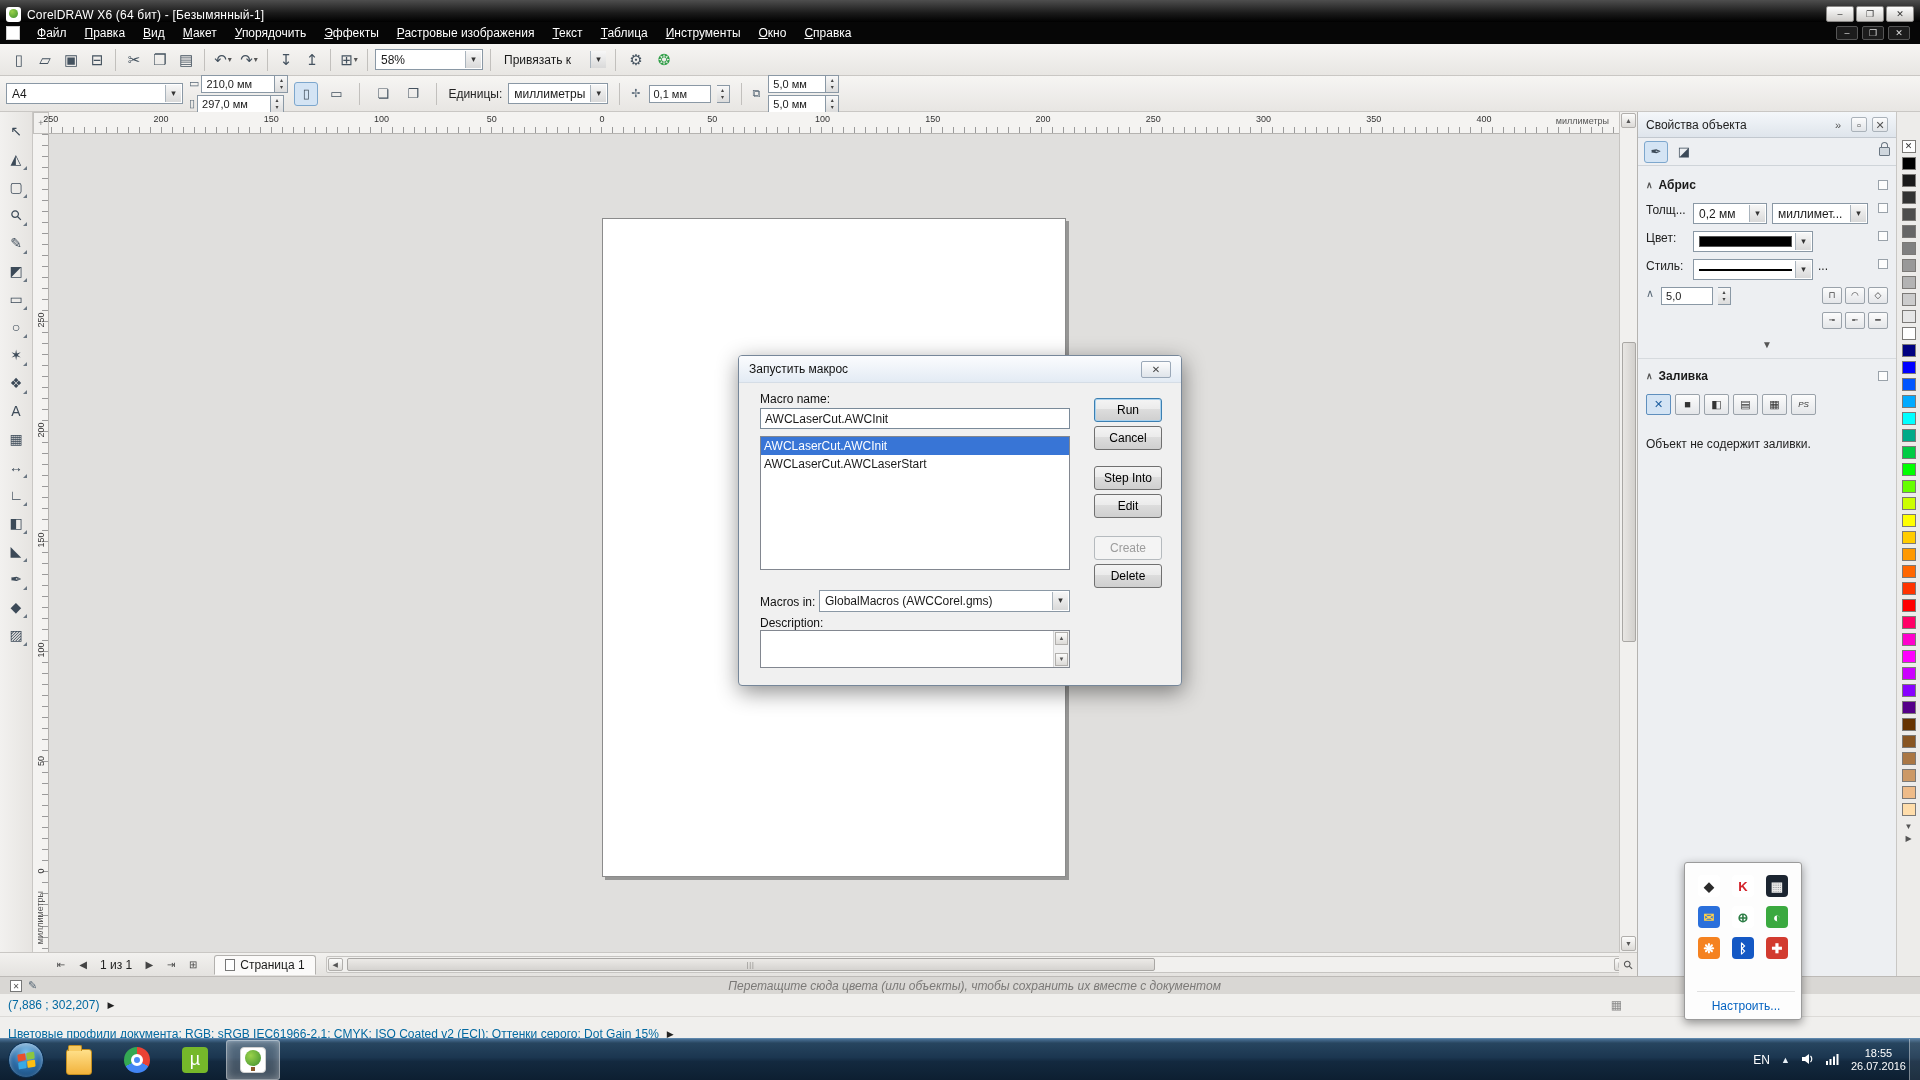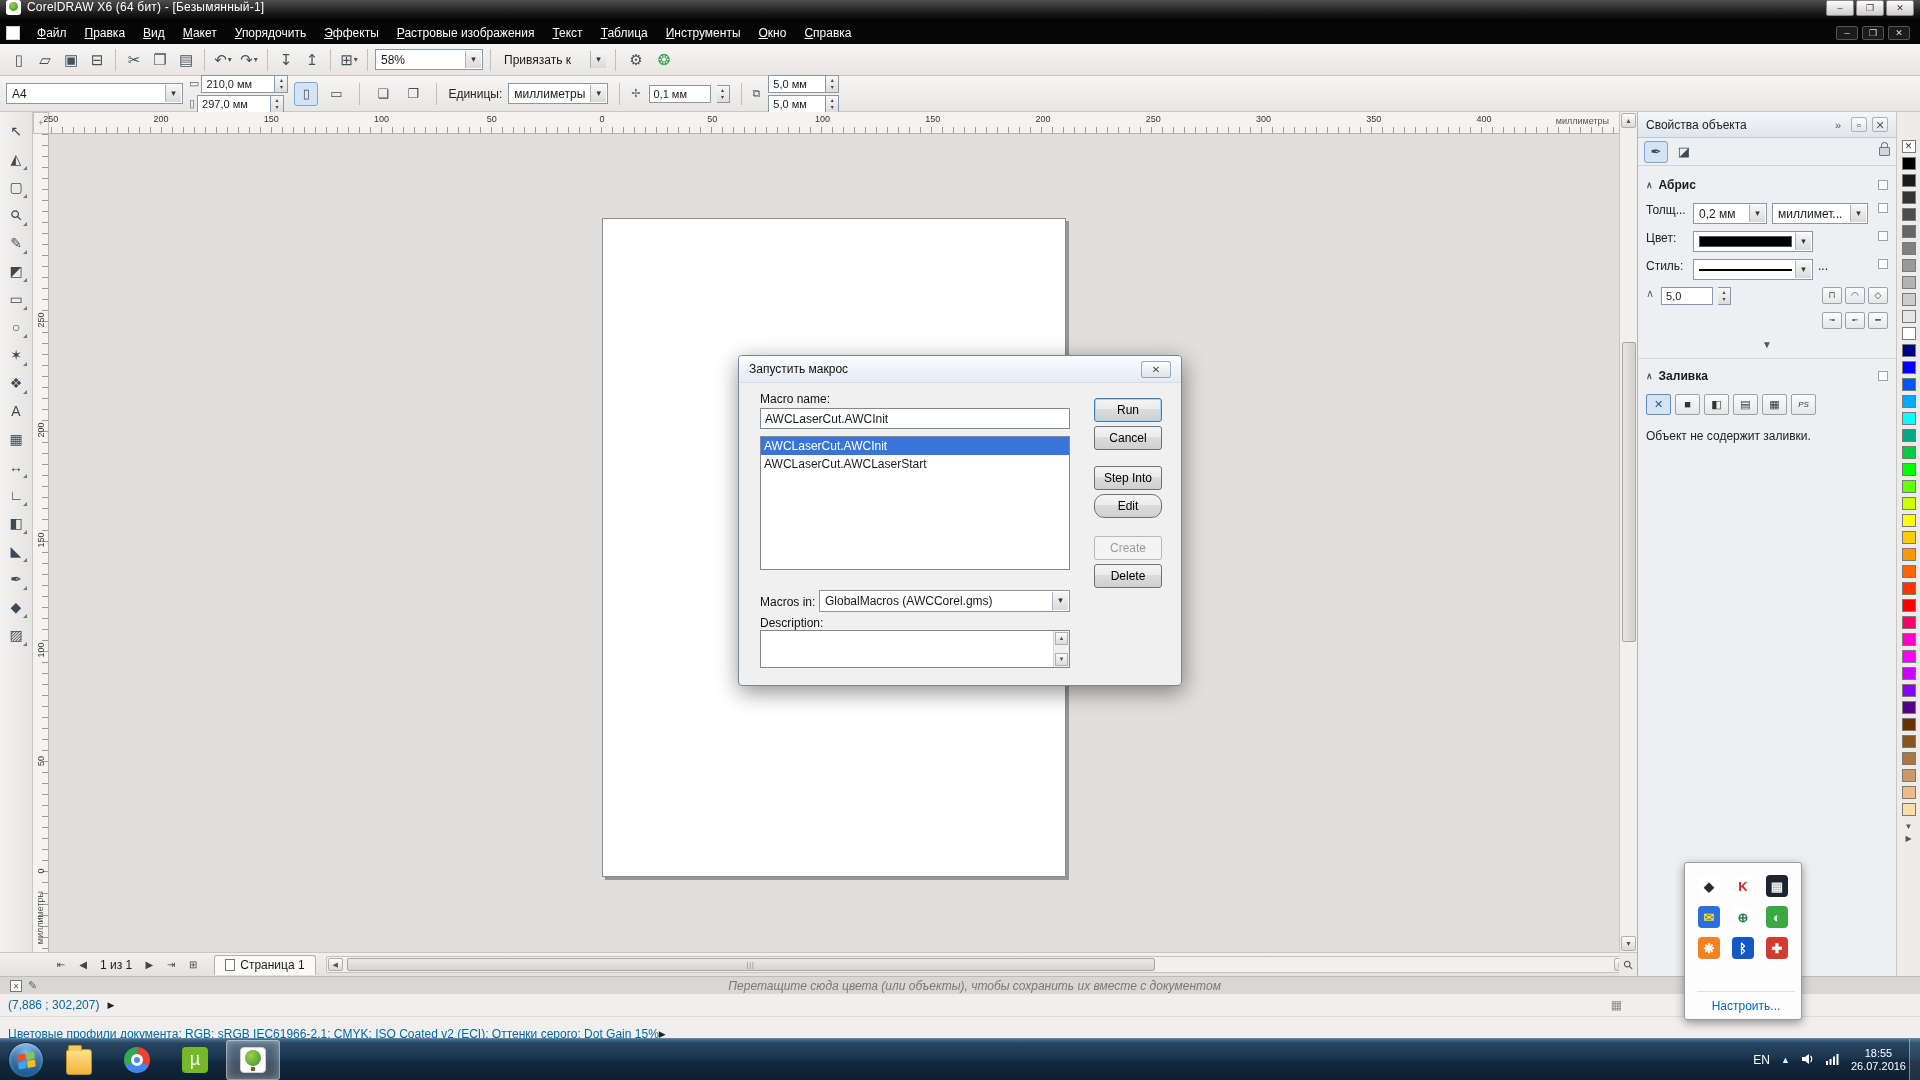--- a/index.html
+++ b/index.html
@@ -1,21 +1,21 @@
 <!DOCTYPE html>
 <html><head>
 <meta charset="utf-8">
 <style>
   *{box-sizing:border-box;margin:0;padding:0}
   html,body{background:#555}
   .stage{position:relative;width:1920px;height:1080px;overflow:hidden;background:#e3e2e0;
          font-family:"Liberation Sans",sans-serif;font-size:12px;color:#1a1a1a;-webkit-font-smoothing:antialiased}
   
   .titlebar{position:absolute;left:0;top:0;width:1920px;height:22px;background:linear-gradient(#4e4e4e,#1a1a1a 60%,#000);
-            display:flex;align-items:flex-start;padding:0 6px;color:#fff}
+            display:flex;align-items:flex-end;padding:0 6px;color:#fff}
   .app-ic{width:15px;height:15px;background:#fff;border-radius:3px;position:relative;margin-right:6px;flex:0 0 auto}
   .app-ic i{position:absolute;left:3px;top:2px;width:9px;height:9px;border-radius:50%;background:radial-gradient(circle at 35% 30%,#9ad24a,#3d8f2f)}
   .title-text{font-size:12px;letter-spacing:.2px}
   .win-controls{margin-left:auto;display:flex;gap:2px}
   .wbtn{width:28px;height:16px;background:linear-gradient(#fdfdfd,#cfcdca);border:1px solid #8a8886;border-radius:2px;
         color:#333;font-size:9px;text-align:center;line-height:14px}
   
   .menubar{position:absolute;left:0;top:22px;width:1920px;height:22px;background:#060606;color:#fff;display:flex;align-items:center;padding:0 4px}
   .menu-doc-ic{width:14px;height:14px;border:1px solid #cfcfcf;background:#fff;margin:0 8px 0 2px}
   .menu-item{padding:2px 9px;font-size:12px;cursor:default}
@@ -115,21 +115,21 @@
   .color-combo{width:120px}
   .color-chip{width:100%;height:11px;background:#000;border:1px solid #555}
   .style-line{width:100%;height:2px;background:#000}
   .mini-btn{width:20px;height:17px;border:1px solid #9aa2aa;background:linear-gradient(#fcfcfc,#e4e6e9);border-radius:2px;
             font-size:9px;color:#444;text-align:center;line-height:15px}
   .expand-arrow{text-align:center;color:#555;font-size:10px;margin-top:10px}
   .dk-sep{height:1px;background:#d6dade;margin:8px 0 0}
   .fill-btn{width:25px;height:21px;border:1px solid #9aa2aa;background:linear-gradient(#fcfcfc,#e4e6e9);border-radius:2px;
             font-size:11px;color:#333;text-align:center;line-height:19px}
   .fill-btn.active{background:#d4e4f4;border-color:#5f8fbd;color:#1a5c9e}
-  .dk-note{padding:0 8px;margin-top:14px;font-size:12px;color:#222}
+  .dk-note{padding:0 8px;margin-top:22px;font-size:12px;color:#222}
   
   .palette{position:absolute;left:1896px;top:112px;width:24px;height:864px;background:#edecea;border-left:1px solid #c9c7c4;
            display:flex;flex-direction:column;align-items:center;padding-top:28px}
   .swatch{width:14px;height:13px;margin-bottom:4px;border:1px solid #7c7a77;flex:0 0 auto}
   .swatch.none{background:#fff;color:#333;font-size:9px;line-height:11px;text-align:center}
   .pal-arrows{margin-top:2px;display:flex;flex-direction:column;gap:3px;font-size:8px;color:#555;text-align:center}
   
   .pagebar{position:absolute;left:0;top:952px;width:1637px;height:24px;background:linear-gradient(#f2f1ef,#e4e2df);
            border-top:1px solid #c9c7c4;display:flex;align-items:center;padding-left:52px;gap:4px}
   .nav-btn{width:18px;height:18px;display:flex;align-items:center;justify-content:center;font-size:10px;color:#444}
@@ -144,21 +144,21 @@
           border:1px solid #a9a7a4;border-radius:2px;text-align:center;font-size:7px;color:#8a8884;line-height:12px;letter-spacing:1px}
   .corner-zoom{position:absolute;left:1619px;top:952px;width:18px;height:24px;background:#eceae7;border-top:1px solid #c9c7c4;
                text-align:center;line-height:24px;font-size:12px;color:#555}
   .hintbar{position:absolute;left:0;top:976px;width:1920px;height:18px;background:#d9d7d4;border-top:1px solid #bdbab7;
            display:flex;align-items:center;padding:0 10px}
   .hint-text{flex:1;text-align:center;font-style:italic;color:#7b7977;font-size:12px}
   .nofill-well{width:12px;height:12px;border:1px solid #777;background:#fff;position:relative;margin-right:6px}
   .nofill-well::before{content:"✕";position:absolute;inset:0;font-size:8px;line-height:11px;text-align:center;color:#555}
   .coordsbar{position:absolute;left:0;top:994px;width:1920px;height:22px;background:#f0efed;display:flex;align-items:center;padding:0 8px;gap:8px}
   .profilebar{position:absolute;left:0;top:1016px;width:1920px;height:35px;background:#f0efed;border-top:1px solid #dcdad7;
-              display:flex;align-items:center;padding:0 8px;}
+              display:flex;align-items:center;padding:0 8px;gap:8px}
   .play-ic{font-size:9px;color:#222}
   .status-text{font-size:12px;color:#0369a1}
   .status-right-ic{margin-left:auto;color:#8a8a8a;font-size:12px;margin-right:290px}
   
   .taskbar{position:absolute;left:0;top:1038px;width:1920px;height:42px;z-index:40;
            background:linear-gradient(180deg,#4a7196 0%,#27455f 10%,#1b3650 45%,#13293f 55%,#0d1f31 100%);
            border-top:1px solid #5d86ab}
   .start-orb{position:absolute;left:8px;top:3px;width:36px;height:36px;border-radius:50%;
              background:radial-gradient(circle at 50% 28%,#7fc0ea 0%,#2d6da8 50%,#123f6b 100%);
              border:1px solid #0a2c4d;box-shadow:inset 0 2px 5px rgba(255,255,255,.55)}
@@ -657,21 +657,21 @@
       <span>AWCLaserCut.AWCInit</span>
     </div>
     <div class="listbox">
         <div class="list-item selected">AWCLaserCut.AWCInit</div>
         <div class="list-item">AWCLaserCut.AWCLaserStart</div>
       </div>
     <div>
         <div class="win-btn default" style="top: 42px;">Run</div>
         <div class="win-btn" style="top: 70px;">Cancel</div>
         <div class="win-btn" style="top: 110px;">Step Into</div>
-        <div class="win-btn" style="top: 138px; border-radius: 10px;">Edit</div>
+        <div class="win-btn" style="top: 138px;">Edit</div>
         <div class="win-btn disabled" style="top: 180px;">Create</div>
         <div class="win-btn" style="top: 208px;">Delete</div>
       </div>
     <span class="dlg-label" style="left:21px;top:239px">Macros in:</span>
     <span class="combo dlg-combo">
       <span>GlobalMacros (AWCCorel.gms)</span>
     </span>
     <span class="dlg-label" style="left:21px;top:260px">Description:</span>
     <div class="descbox">
       <div class="desc-scroll">

